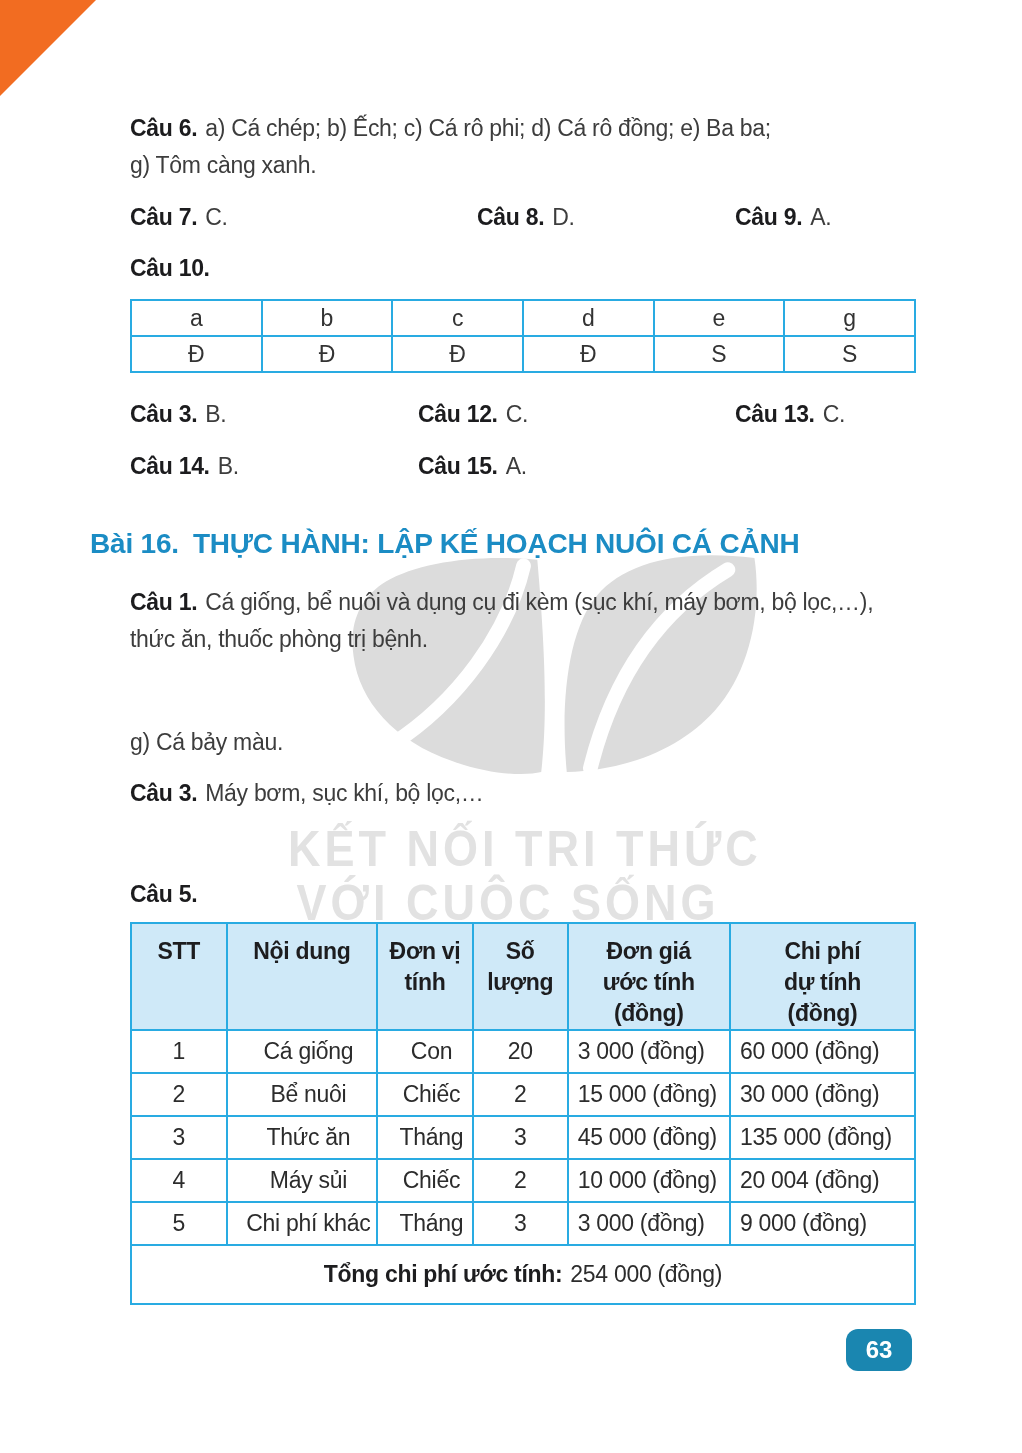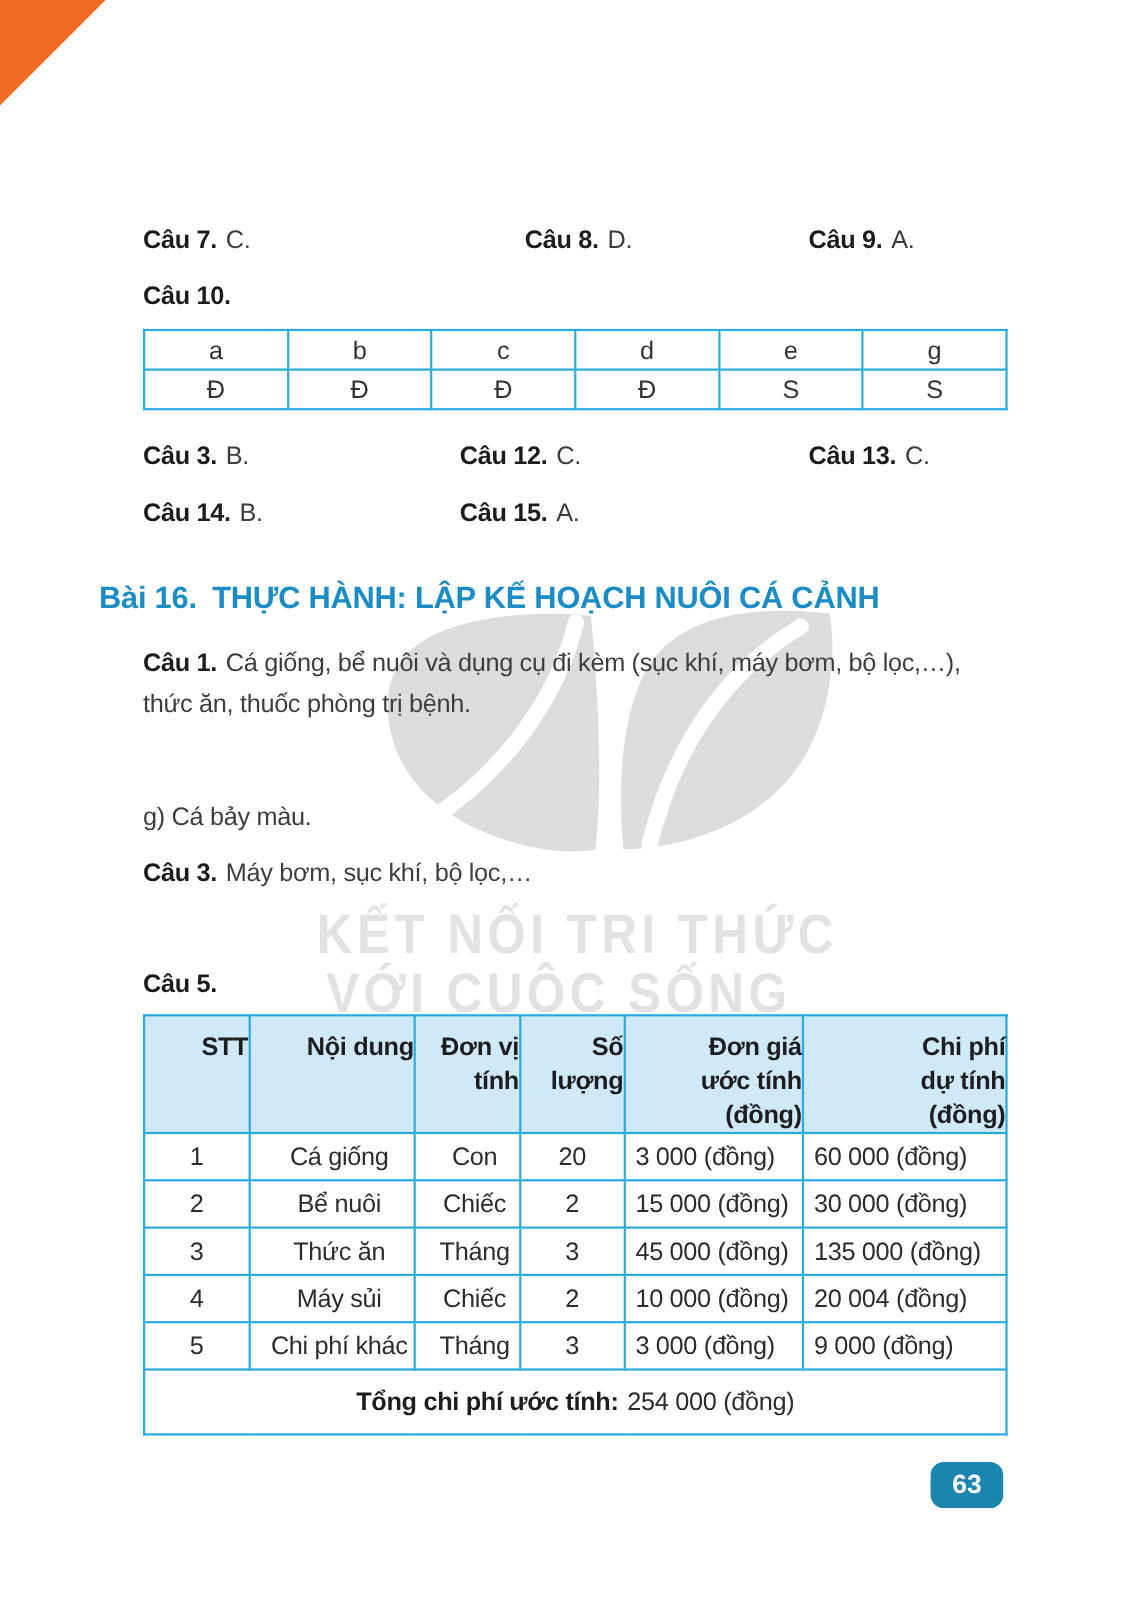--- a/index.html
+++ b/index.html
@@ -40,21 +40,21 @@
   table.t10 { position:absolute; left:130px; top:299px; width:786px; z-index:1;
      border-collapse:collapse; table-layout:fixed; }
   table.t10 td { border:2px solid #29abe2; height:36px; text-align:center;
      vertical-align:middle; font-size:23px; color:#333333; background:#ffffff; }
 
   
   table.t5 { position:absolute; left:130px; top:922px; width:786px; z-index:1;
      border-collapse:collapse; table-layout:fixed; font-size:23px; letter-spacing:-0.3px; }
   table.t5 th, table.t5 td { border:2px solid #29abe2; color:#2c2c2c; }
   table.t5 th { background:#cfe9f8; font-weight:bold; color:#1d1d1f;
-     vertical-align:top; padding-top:12px; height:80px; text-align:right; line-height:31px; }
+     vertical-align:top; padding-top:12px; height:80px; text-align:center; line-height:31px; }
   table.t5 td { height:43px; vertical-align:middle; background:#ffffff; }
   td.c-center { text-align:center; }
   td.c-left   { text-align:center; padding-left:13px; }
   td.c-price  { text-align:left; padding-left:9px; }
   tr.total-row td { height:59px; text-align:center; }
   .total-label { font-weight:bold; color:#1d1d1f; }
   .total-value { margin-left:8px; color:#2c2c2c; }
 
   
   .page-badge { position:absolute; left:846px; top:1329px; width:66px; height:42px;
@@ -71,20 +71,24 @@
 
   <svg class="wm-logo" viewBox="0 0 450 230" xmlns="http://www.w3.org/2000/svg">
     <path d="M208 8 C150 2 88 10 54 30 C28 46 16 72 21 106 C27 152 62 192 122 213 C161 227 196 228 212 224 C217 180 218 120 208 8 Z" fill="#dcdcdc"></path>
     <path d="M60 196 C128 152 178 82 194 14" stroke="#ffffff" stroke-width="15" fill="none" stroke-linecap="round"></path>
     <path d="M238 224 C231 150 240 78 269 44 C297 11 352 -3 429 6 C437 60 424 122 389 161 C354 200 300 222 238 224 Z" fill="#dcdcdc"></path>
     <path d="M262 220 C282 140 322 66 402 18" stroke="#ffffff" stroke-width="15" fill="none" stroke-linecap="round"></path>
   </svg>
   <div class="wm-text wm-line1">KẾT NỐI TRI THỨC</div>
   <div class="wm-text wm-line2">VỚI CUỘC SỐNG</div>
 
+  <div class="tblock" style="left:130px; top:110px;">
+    <div><span class="qlabel">Câu 6.</span><span class="qtext">a) Cá chép; b) Ếch; c) Cá rô phi; d) Cá rô đồng; e) Ba ba;</span></div>
+    <div><span class="qtext" style="margin-left:0;">g) Tôm càng xanh.</span></div>
+  </div>
 
   <div class="tblock" style="left:130px; top:199px; width:800px;">
     <span class="inline-q" style="left:0;"><span class="qlabel">Câu 7.</span><span class="qtext">C.</span></span>
     <span class="inline-q" style="left:347px;"><span class="qlabel">Câu 8.</span><span class="qtext">D.</span></span>
     <span class="inline-q" style="left:605px;"><span class="qlabel">Câu 9.</span><span class="qtext">A.</span></span>
   </div>
 
   <div class="tblock" style="left:130px; top:250px;">
     <span class="qlabel">Câu 10.</span>
   </div>

